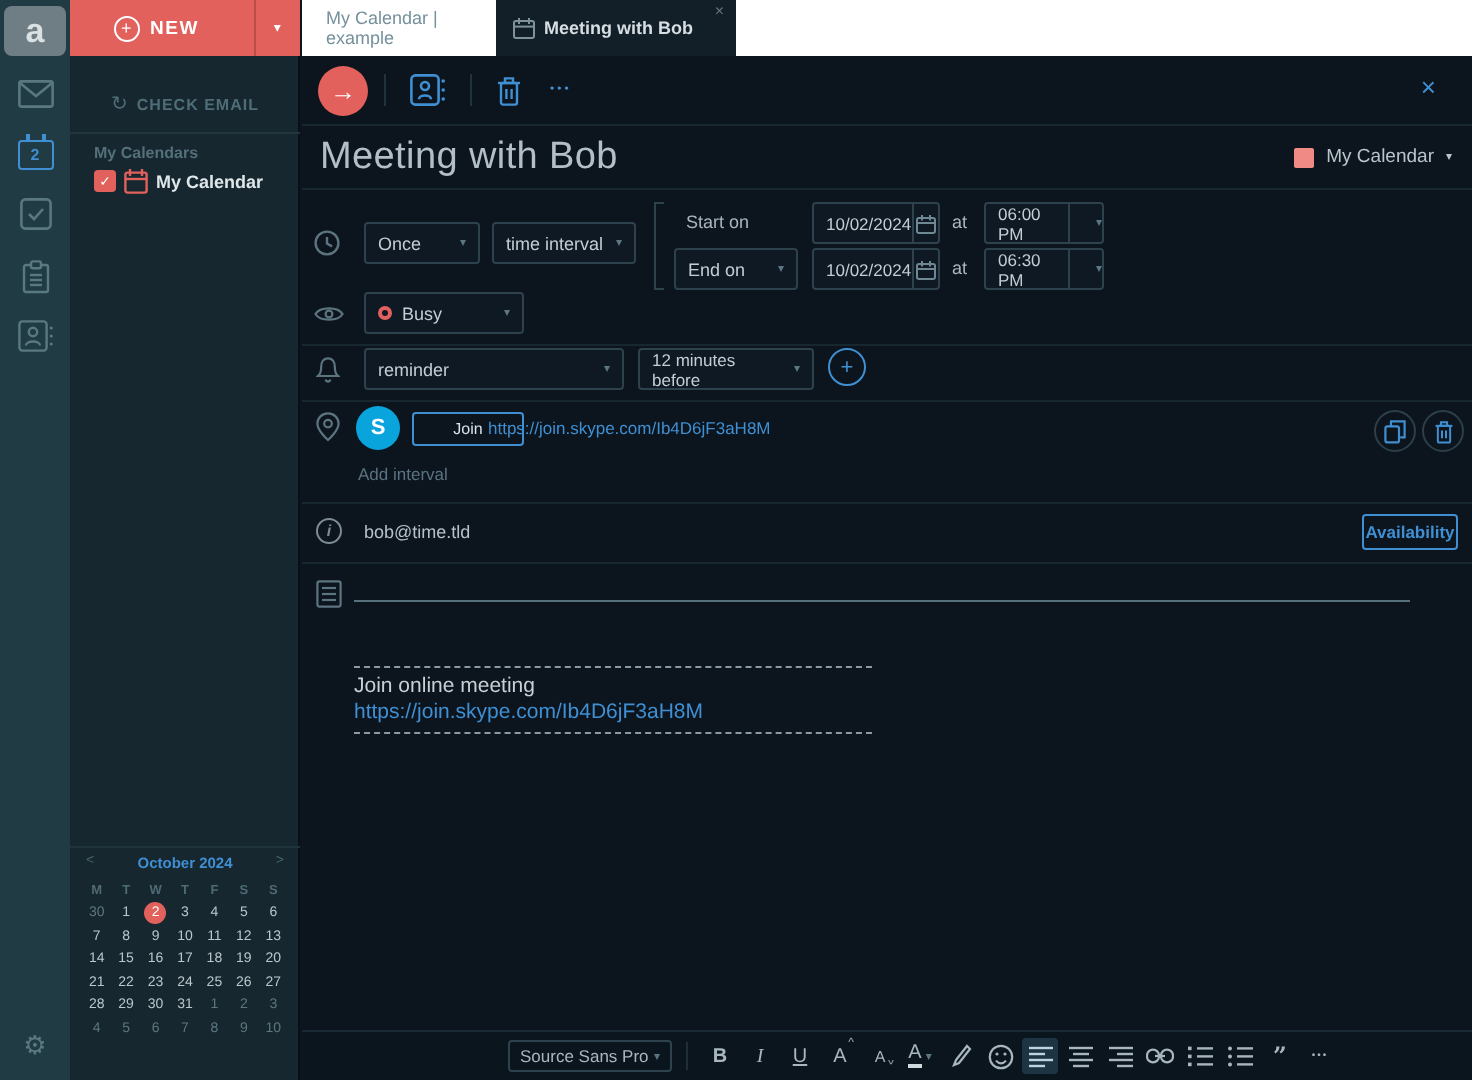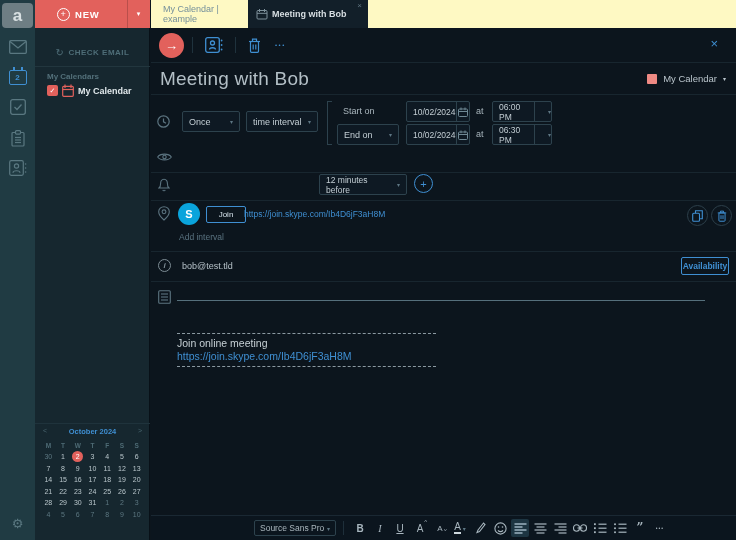--- a/index.html
+++ b/index.html
@@ -47,21 +47,21 @@
   .mc-grid{display:grid;grid-template-columns:repeat(7,1fr);}
   .mc-week span{font-size:6.5px;color:#4e6b75;font-weight:bold;text-align:center;height:11px;line-height:11px;}
   .mc-grid .day{font-size:7px;color:#bac7cc;text-align:center;height:11.5px;line-height:11.5px;cursor:pointer;}
   .mc-grid .day.out{color:#5c7781;}
   .mc-grid .day.sel{background:#e2615c;color:#fff;border-radius:50%;width:11px;height:11px;line-height:11px;justify-self:center;align-self:center;}
   .today-bar{position:absolute;left:0;bottom:0;width:115px;height:16px;border-top:1px solid #22363e;
              display:flex;align-items:center;justify-content:center;font-size:7.5px;font-weight:bold;color:#3f8fd2;letter-spacing:.3px;cursor:pointer;}
 
   
   .main{position:absolute;left:151px;top:0;right:0;bottom:0;background:#0c151d;}
-  .tabbar{position:absolute;left:0;top:0;right:0;height:28px;background:#fef9c3;}
+  .tabbar{position:absolute;left:0;top:0;right:0;height:28px;background:#ffffff;}
   .tab{position:absolute;top:0;height:28px;display:flex;align-items:center;font-size:9px;color:#75909b;cursor:pointer;}
   .tab1{left:0;width:94px;padding-left:12px;}
   .tab2{left:97px;width:120px;background:#121f29;color:#d7dee2;font-weight:bold;padding-left:8px;}
   .tab2 svg{margin-right:4px;}
   .tab-close{position:absolute;right:6px;top:1px;font-size:8px;color:#5f747f;font-weight:normal;}
 
   .toolbar{position:absolute;left:0;top:28px;right:0;height:34px;display:flex;align-items:center;}
   .send{width:25px;height:25px;border-radius:50%;background:#e2615c;color:#fff;display:flex;align-items:center;justify-content:center;
         font-size:13px;margin-left:8px;cursor:pointer;}
   .vsep{width:1px;height:16px;background:#1f323d;margin:0 8px;}
@@ -84,21 +84,21 @@
   .box .sect{align-self:stretch;display:flex;align-items:center;justify-content:center;border-left:1px solid #2d424d;
              width:17px;margin-left:auto;margin-right:-6px;}
   .lbl{position:absolute;font-size:9px;color:#a9b6bd;}
   .bracket{position:absolute;width:5px;border:1px solid #2d424d;border-right:none;}
   .hr{position:absolute;left:0;right:0;height:1px;background:#18262f;}
   .ring{width:7px;height:7px;border:2px solid #e2615c;border-radius:50%;margin-right:5px;}
   .plusbtn{position:absolute;width:19px;height:19px;border:1.3px solid #3f8fd2;border-radius:50%;color:#3f8fd2;font-size:11px;
            display:flex;align-items:center;justify-content:center;cursor:pointer;}
   .skype{position:absolute;width:22px;height:22px;border-radius:50%;background:#0aa4dc;color:#fff;font-weight:bold;font-size:11px;
          display:flex;align-items:center;justify-content:center;}
-  .joinbtn{position:absolute;width:40px;height:17px;border:1px solid #3f8fd2;border-radius:2px;color:#d7e4ed;font-size:8px;
+  .joinbtn{position:absolute;width:56px;height:17px;border:1px solid #3f8fd2;border-radius:2px;color:#d7e4ed;font-size:8px;
            display:flex;align-items:center;justify-content:center;cursor:pointer;}
   .mlink{position:absolute;font-size:8.5px;color:#3f8fd2;cursor:pointer;}
   .circbtn{position:absolute;width:21px;height:21px;border:1px solid #2c3f4a;border-radius:50%;display:flex;align-items:center;justify-content:center;cursor:pointer;}
   .addloc{position:absolute;font-size:8.5px;color:#5a7380;cursor:pointer;}
   .infoic{position:absolute;width:13px;height:13px;border:1.5px solid #7d8c94;border-radius:50%;color:#7d8c94;
           font-size:8px;font-style:italic;font-weight:bold;display:flex;align-items:center;justify-content:center;font-family:"Liberation Serif",serif;}
   .attendee{position:absolute;font-size:9px;color:#b6c1c8;}
   .availbtn{position:absolute;width:48px;height:18px;border:1px solid #3f8fd2;border-radius:2px;color:#3f8fd2;font-size:8.5px;font-weight:bold;
             display:flex;align-items:center;justify-content:center;cursor:pointer;}
   .notesline{position:absolute;border-bottom:1px solid #56707c;cursor:text;}
@@ -377,28 +377,37 @@
           <i class="caret-g">▾</i>
         </span>
     </div>
 
     <div class="rowicon" style="left:6px;top:152px">
       <svg width="15" height="10" viewBox="0 0 15 10" fill="none" stroke="#5c7480" stroke-width="1.1">
           <path d="M.7 5 C3 1.2 12 1.2 14.3 5 C12 8.8 3 8.8 .7 5 Z"></path>
           <circle cx="7.5" cy="5" r="1.7"></circle>
         </svg>
     </div>
+    <div class="box" style="left:31px;top:146px;width:80px">
+      <span class="ring"></span>
+      <span>Busy</span>
+      <span class="caret-g">▾</span>
+    </div>
 
     <div class="hr" style="top:172px"></div>
 
     <div class="rowicon" style="left:7px;top:178px">
       <svg width="12" height="14" viewBox="0 0 12 14" fill="none" stroke="#5c7480" stroke-width="1.1">
           <path d="M6 1.2 C3.6 1.2 2.6 3.2 2.6 5.4 C2.6 8.8 1 10 1 10 H11 C11 10 9.4 8.8 9.4 5.4 C9.4 3.2 8.4 1.2 6 1.2 Z"></path>
           <path d="M4.8 11.8 c.3 1.3 2.1 1.3 2.4 0"></path>
         </svg>
+    </div>
+    <div class="box" style="left:31px;top:174px;width:130px">
+      <span>reminder</span>
+      <span class="caret-g">▾</span>
     </div>
     <div class="box" style="left:168px;top:174px;width:88px;font-size:8.5px">
       <span>12 minutes before</span>
       <span class="caret-g">▾</span>
     </div>
     <div class="plusbtn" style="left:263px;top:174px">
       <span>+</span>
     </div>
 
     <div class="hr" style="top:200px"></div>
@@ -431,21 +440,21 @@
           <line x1="7.8" y1="6.5" x2="7.8" y2="11.5"></line>
         </svg>
     </div>
     <span class="addloc" style="left:28px;top:232px">Add interval</span>
 
     <div class="hr" style="top:251px"></div>
 
     <div class="infoic" style="left:7px;top:259px">
       <span>i</span>
     </div>
-    <span class="attendee" style="left:31px;top:261px">bob@test.tld</span>
+    <span class="attendee" style="left:31px;top:261px">bob@time.tld</span>
     <div class="availbtn" style="left:530px;top:257px">
       <span>Availability</span>
     </div>
 
     <div class="hr" style="top:281px"></div>
 
     <div class="rowicon" style="left:7px;top:290px">
       <svg width="13" height="14" viewBox="0 0 13 14" fill="none" stroke="#5c7480" stroke-width="1.1">
           <rect x=".7" y=".7" width="11.6" height="12.6" rx="1"></rect>
           <line x1="3" y1="4" x2="10" y2="4"></line>

